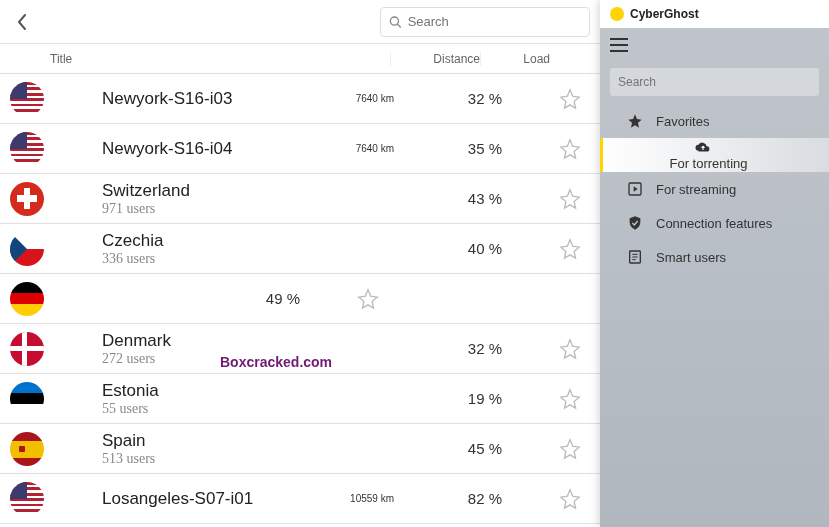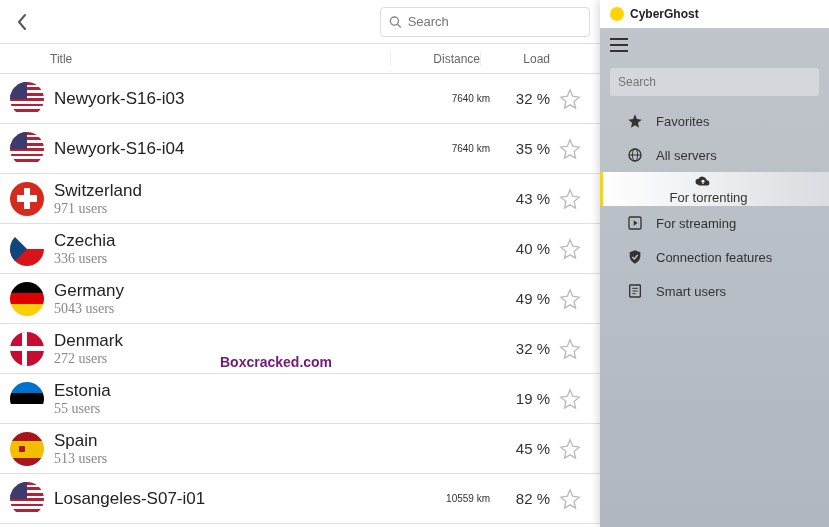--- a/index.html
+++ b/index.html
@@ -8,21 +8,21 @@
 .topbar { height:44px; display:flex; align-items:center; padding:0 10px; border-bottom:1px solid #e0e0e0; }
 .back { width:24px; height:24px; cursor:pointer; display:flex; align-items:center; justify-content:center; }
 .search-main { flex:0 0 210px; margin-left:auto; height:30px; border:1px solid #ddd; border-radius:4px; display:flex; align-items:center; padding:0 8px; color:#888; background:#fff; }
 .search-main input { border:none; outline:none; width:100%; font-size:13px; color:#555; background:transparent; }
 .header-row { height:30px; display:flex; align-items:center; padding:0 10px 0 50px; font-size:12px; color:#666; border-bottom:1px solid #e0e0e0; }
 .header-row .col-title { flex:1; }
 .header-row .col-dist { width:90px; text-align:right; border-left:1px solid #eee; padding-left:8px; }
 .header-row .col-load { width:70px; text-align:right; border-left:1px solid #eee; padding-left:8px; }
 .header-row .col-fav { width:40px; border-left:1px solid #eee; }
 .rows { }
-.row { height:50px; display:flex; align-items:center; padding:0 10px; border-bottom:1px solid #e0e0e0; }
+.row { height:50px; display:flex; align-items:center; padding:0 10px; border-bottom:1px solid #e0e0e0;gap:48px; }
 .row .flag { width:34px; height:34px; border-radius:50%; margin-right:10px; flex-shrink:0; overflow:hidden; position:relative; background:#eee; }
 .row .txt { flex:1; }
 .row .name { font-size:17px; color:#222; }
 .row .sub { font-size:14px; color:#888;font-family:Liberation Serif, serif; }
 .row .dist { width:90px; text-align:right; font-size:10px; color:#333; }
 .row .load { width:60px; text-align:right; font-size:15px; color:#333; }
 .row .fav { width:40px; display:flex; align-items:center; justify-content:center; }
 .star { width:22px; height:22px; cursor:pointer; }
 
 .sidebar { position:absolute; left:600px; top:0; width:229px; height:527px; background:linear-gradient(180deg,#c1c6cc 0%,#b0b7bf 100%); box-shadow:-2px 0 8px rgba(0,0,0,0.15); }
@@ -129,24 +129,20 @@
         <div class="dist"></div>
         <div class="load">40 %</div>
         <div class="fav">
           <svg class="star" viewBox="0 0 24 24">
             <path d="M12 2l2.9 6.9L22 10l-5.5 4.8L18 22l-6-3.6L6 22l1.5-7.2L2 10l7.1-1.1z" fill="none" stroke="#bbb" stroke-width="1.5"></path>
           </svg>
         </div>
       </div>
       <div class="row">
         <div class="flag de"></div>
-        <div class="txt">
-          <div class="name">Germany</div>
-          <div class="sub">5043 users</div>
-        </div>
         <div class="dist"></div>
         <div class="load">49 %</div>
         <div class="fav">
           <svg class="star" viewBox="0 0 24 24">
             <path d="M12 2l2.9 6.9L22 10l-5.5 4.8L18 22l-6-3.6L6 22l1.5-7.2L2 10l7.1-1.1z" fill="none" stroke="#bbb" stroke-width="1.5"></path>
           </svg>
         </div>
       </div>
       <div class="row">
         <div class="flag dk"></div>
@@ -225,30 +221,20 @@
   </div>
   <div class="sb-items" id="sb-items">
       <div class="sb-item">
         <span class="ic">
           <svg width="16" height="16" viewBox="0 0 24 24">
             <path d="M12 2l2.9 6.9L22 10l-5.5 4.8L18 22l-6-3.6L6 22l1.5-7.2L2 10l7.1-1.1z" fill="#333"></path>
           </svg>
         </span>
         <span>Favorites</span>
       </div>
-      <div class="sb-item">
-        <span class="ic">
-          <svg width="16" height="16" viewBox="0 0 24 24">
-            <circle cx="12" cy="12" r="9" fill="none" stroke="#333" stroke-width="2"></circle>
-            <ellipse cx="12" cy="12" rx="4" ry="9" fill="none" stroke="#333" stroke-width="1.5"></ellipse>
-            <line x1="3" y1="12" x2="21" y2="12" stroke="#333" stroke-width="1.5"></line>
-          </svg>
-        </span>
-        <span>All servers</span>
-      </div>
       <div class="sb-item active">
         <span class="ic">
           <svg width="18" height="16" viewBox="0 0 24 18">
             <path d="M6 14a4 4 0 010-8 6 6 0 0111 2 3.5 3.5 0 010 7H6z" fill="#333"></path>
             <path d="M12 13v-5m0 0l-2 2m2-2l2 2" stroke="#fff" stroke-width="1.5" fill="none"></path>
           </svg>
         </span>
         <span>For torrenting</span>
       </div>
       <div class="sb-item">

